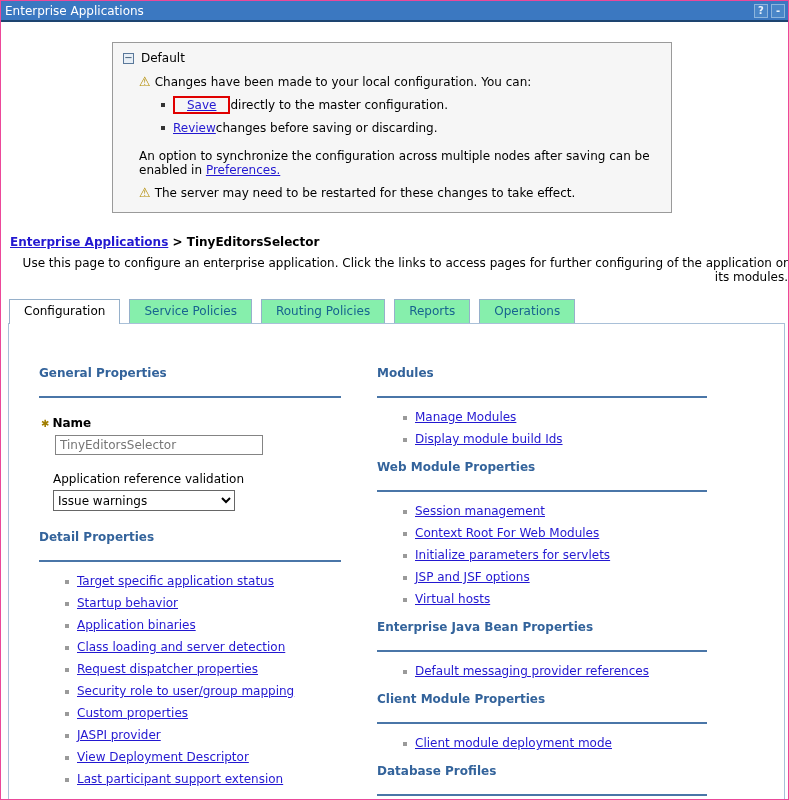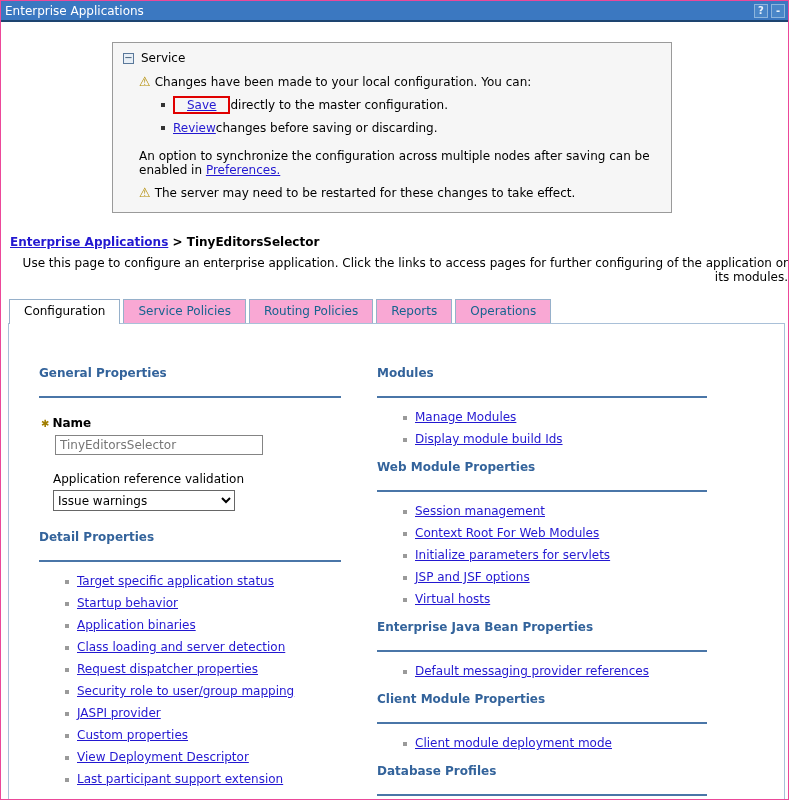--- a/index.html
+++ b/index.html
@@ -21,22 +21,22 @@
   .sq-bullet{display:inline-block;width:4px;height:4px;background:#333;margin-right:8px;flex:0 0 auto;}
   .red-outline{display:inline-block;border:2px solid #e00000;padding:0 12px;margin:-2px 0;}
   a.lnk{color:#2318d1;text-decoration:underline;cursor:pointer;}
   .msg-sync{margin:14px 0 0 16px;}
   .msg-warnrow2{margin:9px 0 0 16px;display:flex;align-items:flex-start;gap:4px;}
   
   .breadcrumb{margin:22px 0 0 9px;font-weight:bold;}
   .breadcrumb a{color:#2318d1;text-decoration:underline;cursor:pointer;}
   .description{margin:7px 0 0 9px;text-align:right;}
   
-  .tabbar{display:flex;align-items:flex-end;gap:3px;margin:15px 0 0 8px;position:relative;z-index:2;}
-  .tab{background:#f9a8d4;border:1px solid #96b0ca;border-bottom:none;color:#17638f;padding:4px 14px 5px 14px;cursor:pointer;}
+  .tabbar{display:flex;align-items:flex-end;gap:9px;margin:15px 0 0 8px;position:relative;z-index:2;}
+  .tab{background:#86efac;border:1px solid #96b0ca;border-bottom:none;color:#17638f;padding:4px 14px 5px 14px;cursor:pointer;}
   .tab.active{background:#fff;color:#000;margin-bottom:-1px;padding-bottom:6px;cursor:default;}
   
   .panel{margin:0 3px 0 7px;border:1px solid #a9c0d8;height:531px;box-sizing:border-box;padding:42px 0 0 30px;display:flex;position:relative;z-index:1;}
   .col-left{width:338px;flex:0 0 auto;}
   .col-right{flex:1 1 auto;padding-right:24px;}
   .section{margin-top:0;}
   .section + .section{margin-top:14px;}
   .section-heading{color:#33639b;font-weight:bold;padding-bottom:16px;border-bottom:2px solid #4a76a8;}
   .col-left .section-heading{width:302px;}
   .col-right .section-heading{width:330px;}
@@ -61,21 +61,21 @@
     <span class="titlebar-text">Enterprise Applications</span>
     <span class="titlebar-buttons">
       <span class="tb-btn">?</span>
       <span class="tb-btn">-</span>
     </span>
   </div>
 
   <div class="messages">
     <div class="msg-header">
       <span class="collapse-box">−</span>
-      <span>Service</span>
+      <span>Default</span>
     </div>
     <div class="msg-warnrow">
       <span class="warn-icon">⚠</span>
       <span>Changes have been made to your local configuration. You can:</span>
     </div>
     <ul class="msg-list">
         <li>
           <span class="sq-bullet"></span>
           <span class="red-outline"><a class="lnk">Save</a></span>
           <span> directly to the master configuration.</span>
@@ -149,25 +149,25 @@
               <li>
                 <span class="sq-bullet"></span>
                 <a class="lnk">Request dispatcher properties</a>
               </li>
               <li>
                 <span class="sq-bullet"></span>
                 <a class="lnk">Security role to user/group mapping</a>
               </li>
               <li>
                 <span class="sq-bullet"></span>
+                <a class="lnk">Custom properties</a>
+              </li>
+              <li>
+                <span class="sq-bullet"></span>
                 <a class="lnk">JASPI provider</a>
-              </li>
-              <li>
-                <span class="sq-bullet"></span>
-                <a class="lnk">Custom properties</a>
               </li>
               <li>
                 <span class="sq-bullet"></span>
                 <a class="lnk">View Deployment Descriptor</a>
               </li>
               <li>
                 <span class="sq-bullet"></span>
                 <a class="lnk">Last participant support extension</a>
               </li>
             </ul>

